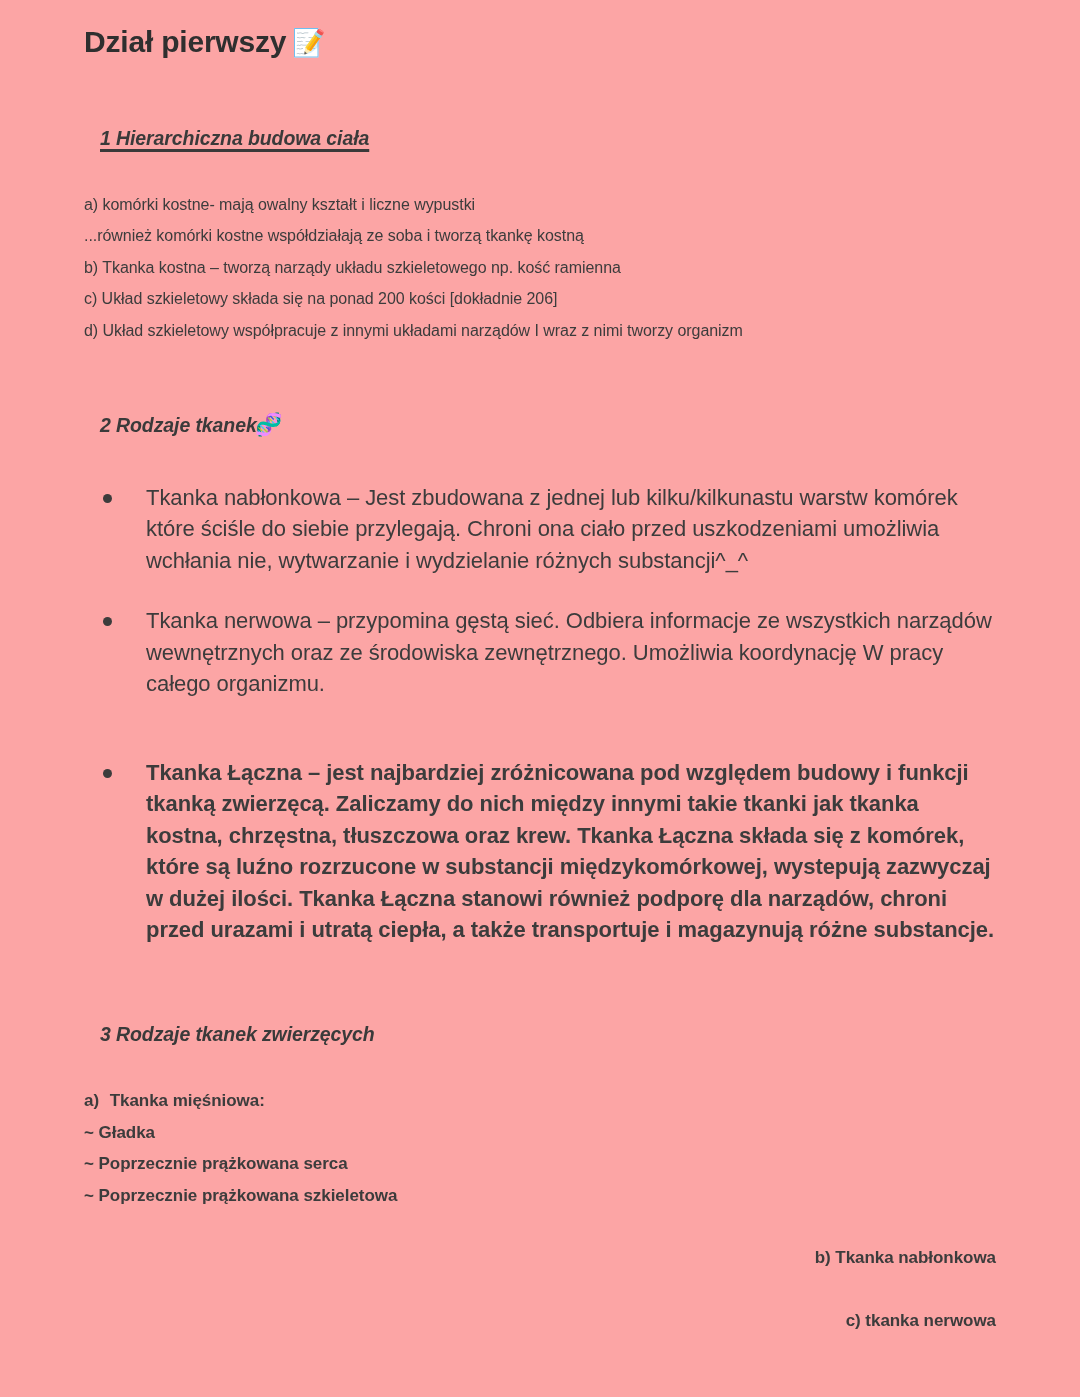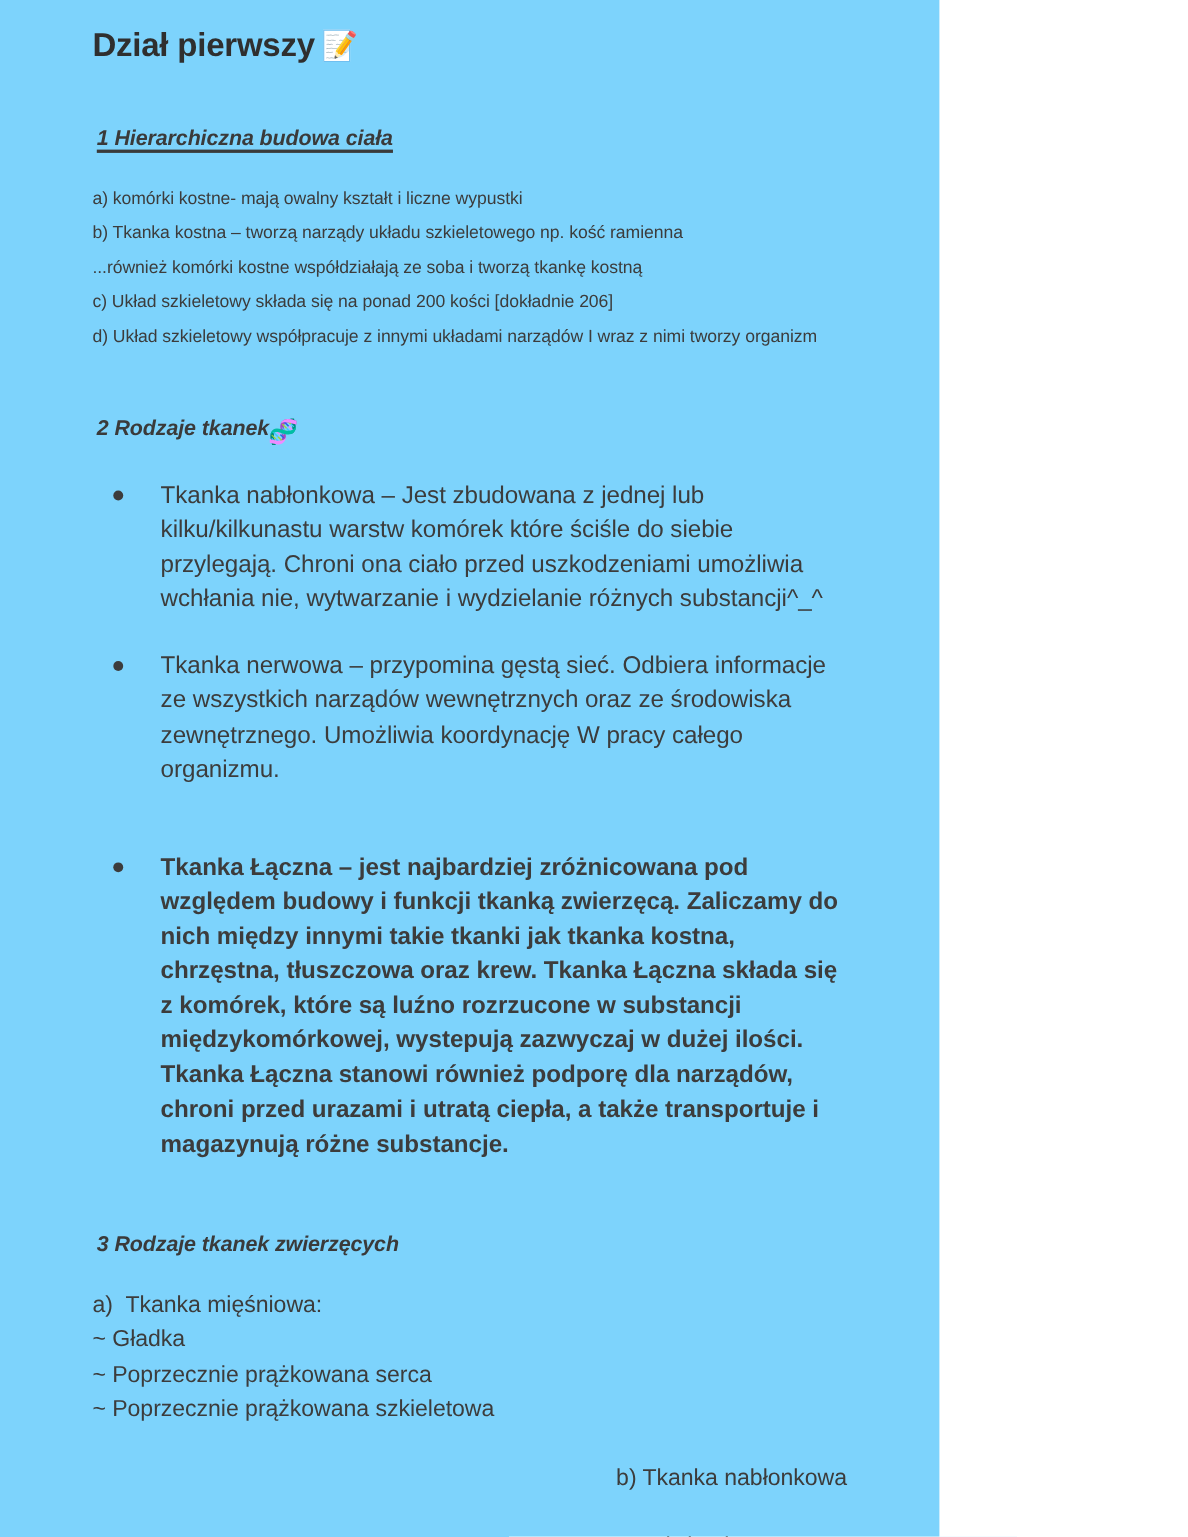--- a/index.html
+++ b/index.html
@@ -11,24 +11,24 @@
     width: 1080px;
     height: 1397px;
     font-family: "Liberation Sans", sans-serif;
     color: #3c3c3c;
     -webkit-font-smoothing: antialiased;
     overflow: hidden;
   }
 
   .page {
     box-sizing: border-box;
-    width: 854px;
+    width: 1080px;
     height: 1397px;
     padding: 22px 84px 12px 84px;
-    background: #7dd3fc;
+    background: #fca5a5;
   }
 
   
   .doc-title {
     font-size: 30px;
     font-weight: 700;
     letter-spacing: -0.2px;
     color: #2f2f2f;
     margin: 0;
     padding: 0;
@@ -48,24 +48,24 @@
   .emoji-memo { font-size: 27px; position: relative; top: 1px; }
   .emoji-dna  { font-size: 22px; position: relative; top: 2px; margin-left: -1px; }
 
   
   .section-heading {
     font-size: 19.5px;
     font-weight: 700;
     font-style: italic;
     color: #3a3a3a;
     line-height: 1.35;
-    margin: 4px;
+    margin: 16px;
     letter-spacing: -0.1px;
     display: inline-flex;
-    align-items: flex-end;
+    align-items: flex-start;
   }
   .section-heading.underlined .heading-text {
     text-decoration: underline;
     text-decoration-thickness: 2.5px;
     text-underline-offset: 4px;
   }
 
   .h1-wrap { margin-top: 47px; }
   .h2-wrap { margin-top: 50px; }
   .h3-wrap { margin-top: 59px; }
@@ -106,24 +106,25 @@
     top: 12px;
     width: 9px;
     height: 9px;
     border-radius: 50%;
     background: #3c3c3c;
   }
 
   
   .sublist { margin-top: 22px; }
   .sub-line {
-    font-size: 21px;
+    font-size: 17px;
     line-height: 31.5px;
     color: #3c3c3c;
     letter-spacing: -0.05px;
+    font-weight: bold;
   }
   .sub-line.spaced { margin-top: 31px; text-align: right; }
   .sub-line .marker { display: inline-block; }
   .sub-line .marker.pad { margin-right: 6px; }
 </style>
 </head>
 <body>
 
 <div class="page">
 
@@ -133,22 +134,22 @@
   </h1>
 
   <div class="h1-wrap">
     <div class="section-heading underlined">
       <span class="heading-text">1 Hierarchiczna budowa ciała</span>
     </div>
   </div>
 
   <div class="lines">
     <div class="line">a) komórki kostne- mają owalny kształt i liczne wypustki</div>
+    <div class="line">...również komórki kostne współdziałają ze soba i tworzą tkankę kostną</div>
     <div class="line">b) Tkanka kostna – tworzą narządy układu szkieletowego np. kość ramienna</div>
-    <div class="line">...również komórki kostne współdziałają ze soba i tworzą tkankę kostną</div>
     <div class="line">c) Układ szkieletowy składa się na ponad 200 kości [dokładnie 206]</div>
     <div class="line">d) Układ szkieletowy współpracuje z innymi układami narządów I wraz z nimi tworzy organizm</div>
   </div>
 
   <div class="h2-wrap">
     <div class="section-heading">
       <span class="heading-text">2 Rodzaje tkanek</span>
       <span class="emoji emoji-dna">🧬</span>
     </div>
   </div>

